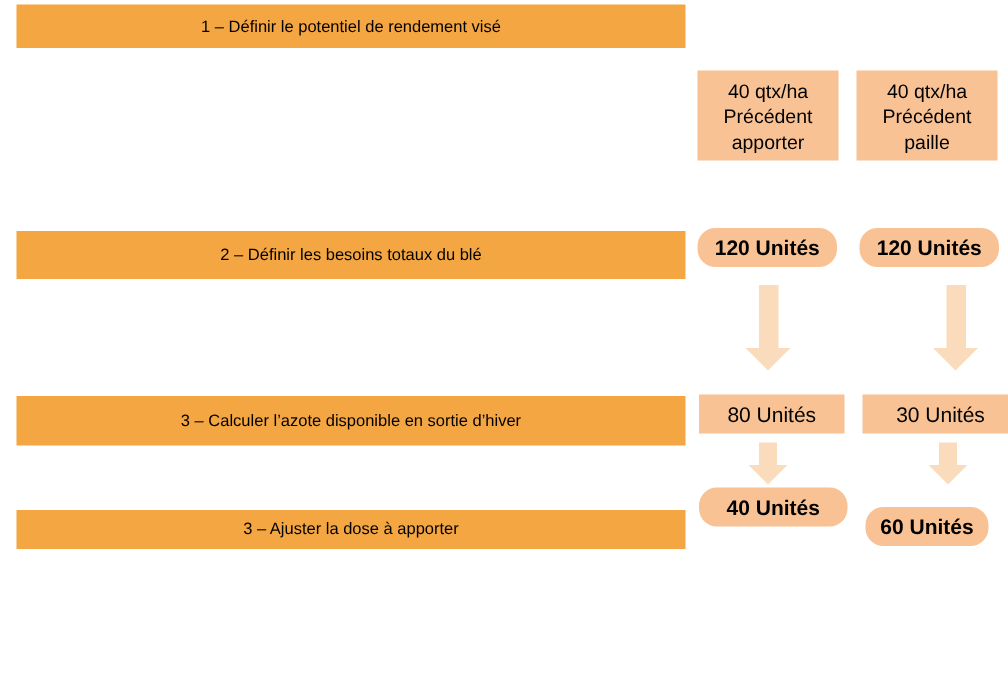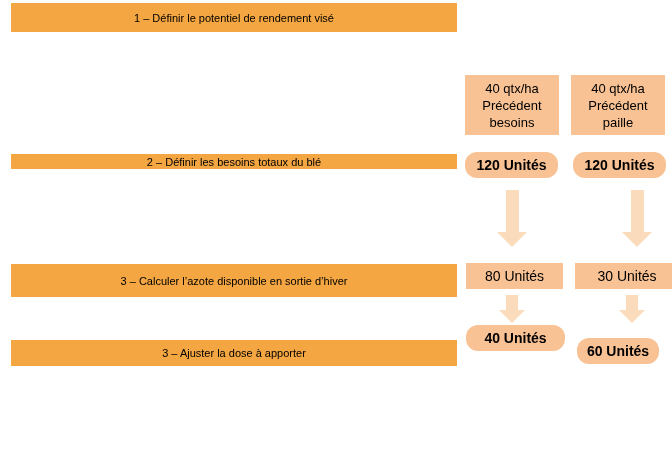--- a/index.html
+++ b/index.html
@@ -22,27 +22,27 @@
     width: 446px;
     background: var(--bar-orange, #F4A642);
     display: flex;
     align-items: center;
     justify-content: center;
     font-size: 11px;
     font-weight: 400;
     white-space: nowrap;
   }
   .bar1 { top: 3px;   height: 29px; }
-  .bar2 { top: 154px; height: 15px; }
+  .bar2 { top: 154px; height: 32px; }
   .bar3 { top: 264px; height: 33px; }
   .bar4 { top: 340px; height: 26px; }
 
   .hbox {
     position: absolute;
-    top: 75px;
+    top: 47px;
     height: 60px;
     background: var(--box-peach, #F8C294);
     display: flex;
     flex-direction: column;
     justify-content: center;
     font-size: 13px;
     line-height: 17px;
     text-align: center;
   }
   .hbox1 { left: 465px; width: 94px; }
@@ -102,21 +102,21 @@
 
 <div class="stage">
 
   <div class="bar bar1">
     <span>1 – Définir le potentiel de rendement visé</span>
   </div>
 
   <div class="hbox hbox1">
     <div>40 qtx/ha</div>
     <div>Précédent</div>
-    <div>besoins</div>
+    <div>apporter</div>
   </div>
   <div class="hbox hbox2">
     <div>40 qtx/ha</div>
     <div>Précédent</div>
     <div>paille</div>
   </div>
 
   <div class="bar bar2">
     <span>2 – Définir les besoins totaux du blé</span>
   </div>

